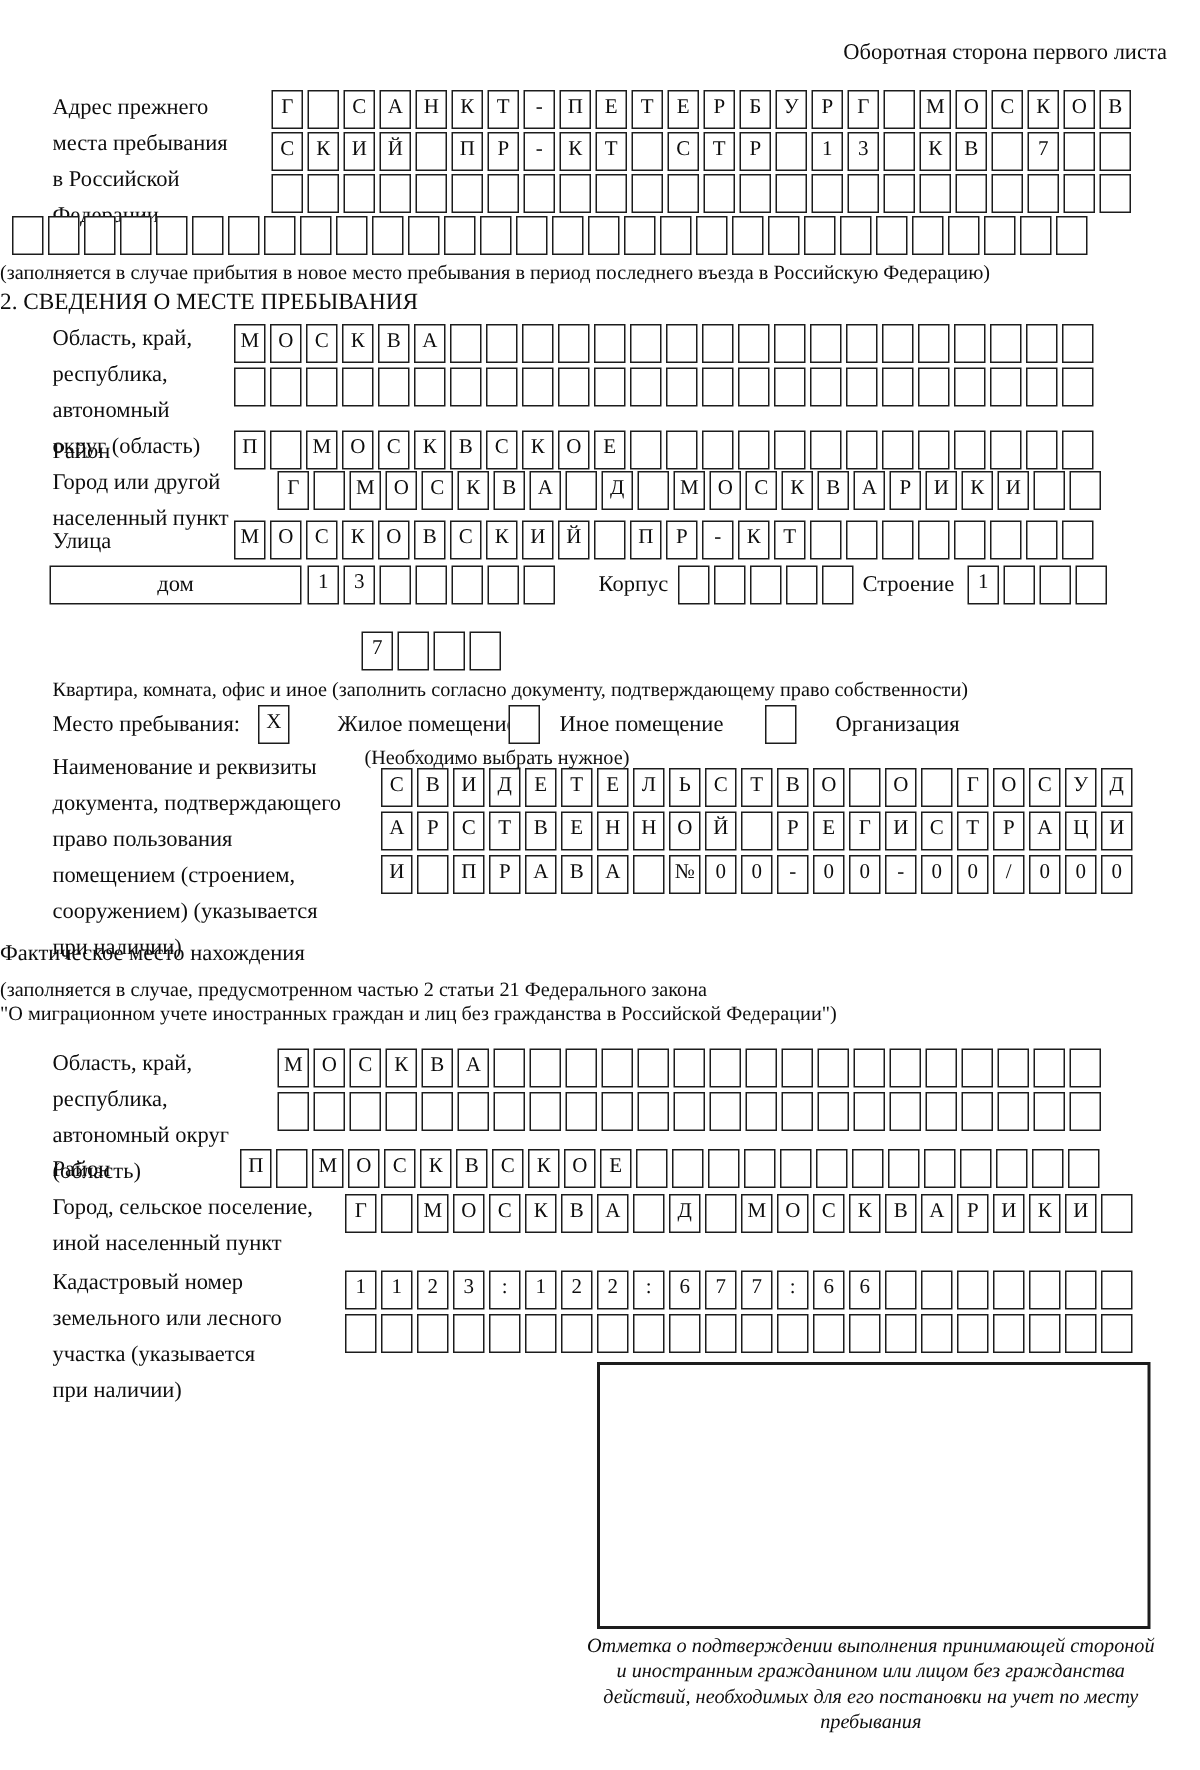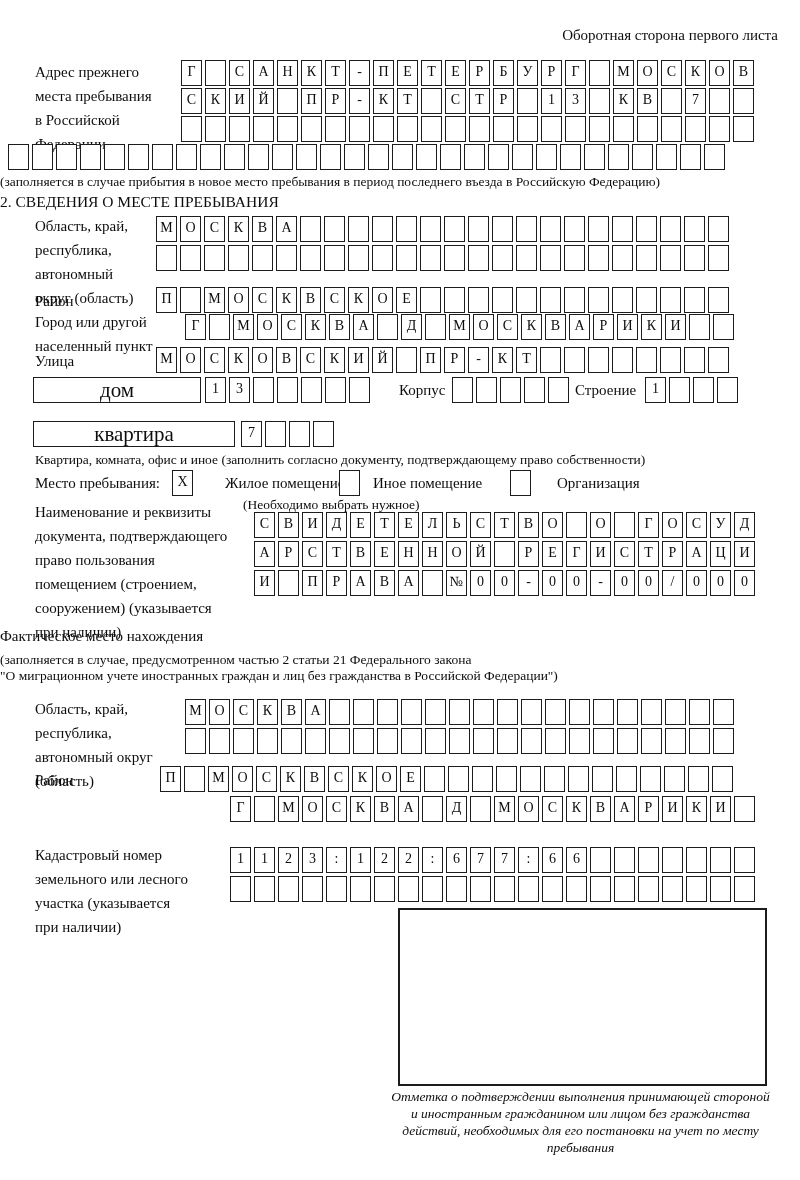--- a/index.html
+++ b/index.html
@@ -20,21 +20,21 @@
     font-size:14px; line-height:22px; text-align:center;
   }
   .cell-single {
     box-sizing:border-box; width:21px; height:26px;
     border:1.6px solid #1c1c1c; background:#fff;
     font-size:14px; line-height:22px; text-align:center;
   }
   .rect {
     box-sizing:border-box; height:26px; border:1.6px solid #1c1c1c;
     display:flex; align-items:center; justify-content:center;
-    font-size:21px; background:#fff;
+    font-size:15px; background:#fff;
   }
   .stamp-box {position:absolute; border:2px solid #1c1c1c; background:#fff;}
   .caption {font-size:13.5px; line-height:17px; text-align:center;}
   .title {font-size:15.5px;}
 </style>
 </head>
 <body>
 
 <div class="page">
 
@@ -318,21 +318,20 @@
       <div class="cell"></div>
     </div>
   <div class="abs inline-label" style="left:575px; top:380px;">Строение</div>
   <div class="boxrow" style="left:645px; top:377px;">
       <div class="cell">1</div>
       <div class="cell"></div>
       <div class="cell"></div>
       <div class="cell"></div>
     </div>
 
-  <div class="rect abs" style="left:33px; top:421px; width:202px;">квартира</div>
   <div class="boxrow" style="left:241px; top:421px;">
       <div class="cell">7</div>
       <div class="cell"></div>
       <div class="cell"></div>
       <div class="cell"></div>
     </div>
   <div class="abs note" style="left:35px; top:452px;">Квартира, комната, офис и иное (заполнить согласно документу, подтверждающему право собственности)</div>
 
   <div class="abs inline-label" style="left:35px; top:473px;">Место пребывания:</div>
   <div class="cell-single abs" style="left:172px; top:470px;">X</div>
@@ -499,20 +498,22 @@
       <div class="cell"></div>
       <div class="cell"></div>
       <div class="cell"></div>
       <div class="cell"></div>
       <div class="cell"></div>
       <div class="cell"></div>
       <div class="cell"></div>
       <div class="cell"></div>
     </div>
 
+  <div class="abs label" style="left:35px; top:793px; width:200px;">Город, сельское поселение,
+иной населенный пункт</div>
   <div class="boxrow" style="left:230px; top:796px;">
       <div class="cell">Г</div>
       <div class="cell"></div>
       <div class="cell">М</div>
       <div class="cell">О</div>
       <div class="cell">С</div>
       <div class="cell">К</div>
       <div class="cell">В</div>
       <div class="cell">А</div>
       <div class="cell"></div>

